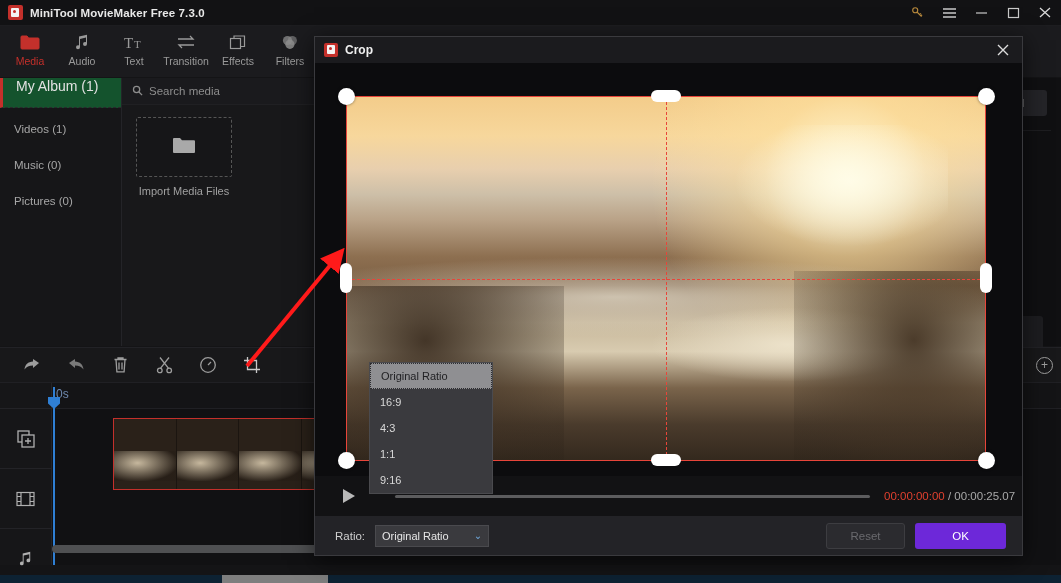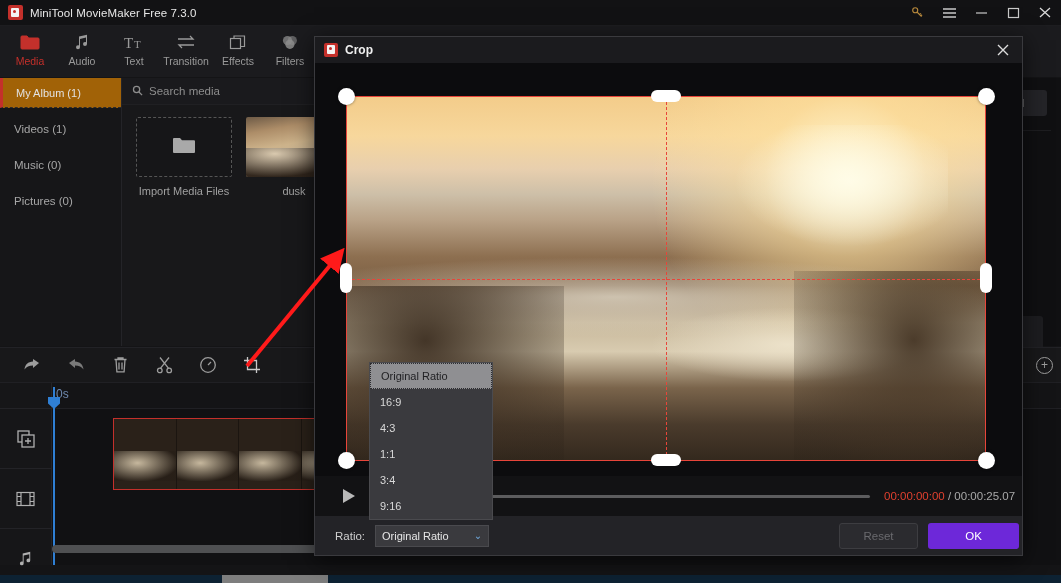--- a/index.html
+++ b/index.html
@@ -31,21 +31,21 @@
   }
   .app-logo::after {
     content: ""; position: absolute; left: 3px; top: 2.5px;
     width: 8px; height: 9px; background: #f4f4f4; border-radius: 1px;
   }
   .app-logo::before {
     content: ""; position: absolute; left: 5px; top: 4.5px; z-index: 2;
     width: 3px; height: 3px; background: #c4302b; border-radius: 50%;
   }
   .app-title {
-    color: #e8e8e8; font-size: 11.5px; font-weight: normal; letter-spacing: .1px;
+    color: #e8e8e8; font-size: 11.5px; font-weight: bold; letter-spacing: .1px;
   }
   .win-btns { margin-left: auto; display: flex; align-items: center; height: 26px; }
   .win-btn {
     width: 32px; height: 26px; display: flex; align-items: center; justify-content: center;
     color: #c9c9c9; font-size: 13px;
   }
   .win-btn.key { color: #b98a3d; font-size: 12px; }
   .win-btn svg { display: block; }
 
   
@@ -64,22 +64,22 @@
   .ribbon-item.active { color: #c4302b; }
   .ribbon-item.active .ri-icon svg { stroke: #c4302b; fill: #c4302b; }
   .ribbon-label { margin-top: 2px; line-height: 12px; }
 
   
   .media-left {
     position: absolute; top: 78px; left: 0; width: 122px; height: 268px;
     background: #161618; border-right: 1px solid #242428;
   }
   .album-row {
-    height: 30px; display: flex; align-items: center; padding-left: 13px;
-    color: #e2e2e2; font-size: 11px; background: #a16207;
+    height: 30px; display: flex; padding-left: 13px;
+    color: #e2e2e2; font-size: 14px; background: #14532d;
     border-left: 3px solid #c4302b;
     border-bottom: 1px dashed #2a2a2d;
   }
   .cat-row {
     height: 30px; display: flex; align-items: center; padding-left: 14px;
     color: #a6a6a6; font-size: 11.5px; margin-top: 6px;
   }
   .media-right {
     position: absolute; top: 78px; left: 122px; width: 510px; height: 268px;
     background: #18181a;
@@ -243,21 +243,21 @@
   .dlg-footer {
     position: absolute; left: 0; top: 479px; width: 707px; height: 39px; background: #232327;
     display: flex; align-items: center;
   }
   .ratio-label { margin-left: 20px; color: #cfcfcf; font-size: 11.5px; }
   .ratio-select {
     margin-left: 10px; width: 114px; height: 22px; background: #3a3a3e; border: 1px solid #4a4a4e;
     display: flex; align-items: center; padding: 0 6px; color: #e6e6e6; font-size: 11px;
   }
   .ratio-select .caret { margin-left: auto; color: #6fa8dc; font-size: 10px; }
-  .foot-btns { margin-left: auto; display: flex; align-items: center; gap: 10px; padding-right: 3px; }
+  .foot-btns { margin-left: auto; display: flex; align-items: center; gap: 10px; padding-right: 16px; }
   .btn-reset {
     width: 79px; height: 26px; border: 1px solid #3d3d41; border-radius: 3px; background: #2b2b2f;
     color: #6a6a6e; font-size: 11.5px; display: flex; align-items: center; justify-content: center;
   }
   .btn-ok {
     width: 91px; height: 26px; border-radius: 3px; background: #6d28d9;
     color: #fff; font-size: 11.5px; display: flex; align-items: center; justify-content: center;
   }
 
   
@@ -403,24 +403,20 @@
       <div>
         <div class="import-tile">
           <span>
             <svg width="24" height="20" viewBox="0 0 24 20" fill="#a9a9a9">
               <path d="M1 4a1 1 0 011-1h6l2 2.3h12a1 1 0 011 1V17a1 1 0 01-1 1H2a1 1 0 01-1-1z"></path>
             </svg>
           </span>
         </div>
         <div class="tile-cap">Import Media Files</div>
       </div>
-      <div>
-        <div class="thumb-tile"></div>
-        <div class="tile-cap">dusk</div>
-      </div>
     </div>
   </div>
 
   <div class="preview-pane">
     <div class="speed-btn">
       <span>eed</span>
     </div>
     <div class="pv-divider"></div>
     <div class="pv-box"></div>
   </div>
@@ -573,23 +569,20 @@
       <div class="ratio-opt">
         <span>16:9</span>
       </div>
       <div class="ratio-opt">
         <span>4:3</span>
       </div>
       <div class="ratio-opt">
         <span>1:1</span>
       </div>
       <div class="ratio-opt">
-        <span>3:4</span>
-      </div>
-      <div class="ratio-opt">
         <span>9:16</span>
       </div>
     </div>
   </div>
 
   <svg class="arrow-svg" viewBox="0 0 1061 583">
     <defs>
       <marker id="ah" markerWidth="6" markerHeight="6" refX="3" refY="3" orient="auto">
         <path d="M0,0 L6,3 L0,6 z" fill="#ff1a1a"></path>
       </marker>

